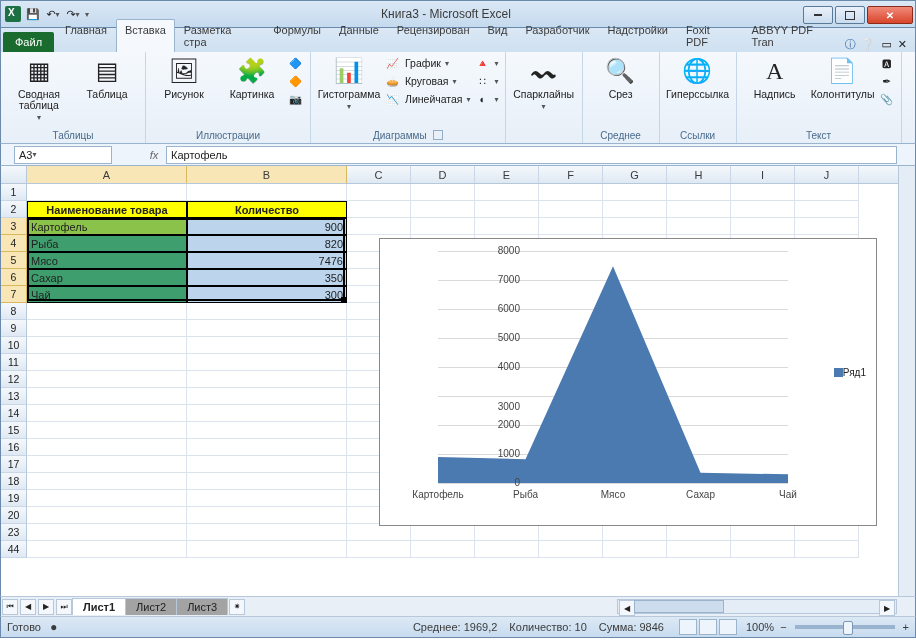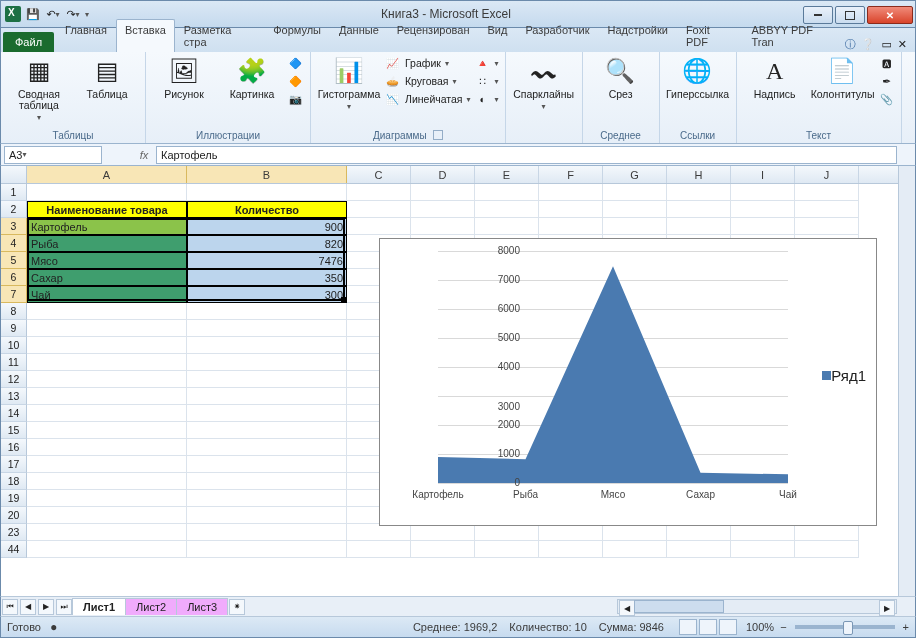--- a/index.html
+++ b/index.html
@@ -35,21 +35,21 @@
   .bigbtn .icn{width:32px;height:32px;display:flex;align-items:center;justify-content:center;font-size:24px;}
   .bigbtn .lbl{font-size:10.5px;line-height:11px;}
   .smallstack{display:flex;flex-direction:column;gap:2px;}
   .smallitem{display:flex;align-items:center;gap:4px;font-size:10.5px;white-space:nowrap;}
   .smallitem .sic{width:16px;height:16px;display:inline-flex;align-items:center;justify-content:center;}
   .grplabel{font-size:10px;color:#4a6a8a;text-align:center;padding:2px 0;display:flex;justify-content:center;gap:6px;}
   .grplabel .dlg{width:10px;height:10px;border:1px solid #94adc7;}
 
   
   .fxbar{height:22px;border-left:1px solid #6b8aab;border-right:1px solid #6b8aab;border-bottom:1px solid #9bb4ce;background:#eef4fb;display:flex;align-items:center;}
-  .namebox{width:98px;height:18px;background:#fff;border:1px solid #9bb4ce;margin-left:3px;display:flex;align-items:center;padding:0 4px;}
+  .namebox{width:98px;height:18px;background:#fff;border:1px solid #9bb4ce;margin-left:13px;display:flex;align-items:center;padding:0 4px;}
   .fxlabel{width:24px;text-align:center;font-style:italic;color:#666;}
   .fxinput{flex:1;height:18px;background:#fff;border:1px solid #9bb4ce;margin-right:18px;padding:0 4px;display:flex;align-items:center;}
 
   
   .gridwrap{position:relative;height:430px;border-left:1px solid #6b8aab;border-right:1px solid #6b8aab;background:#fff;overflow:hidden;}
   .colhdrs{display:flex;height:18px;background:linear-gradient(#f4f8fc,#dfe9f3);border-bottom:1px solid #b7c8da;margin-left:26px;}
   .colhdr{border-right:1px solid #c8d6e5;text-align:center;font-size:11px;color:#3b3b3b;line-height:18px;}
   .colhdr.sel{background:#f8e6b6;border-color:#d9b95e;}
   .rows{position:absolute;left:0;top:18px;}
   .row{display:flex;height:17px;}
@@ -62,27 +62,27 @@
   .sel-outline{position:absolute;border:2px solid #000;pointer-events:none;}
   .sel-outline::after{content:"";position:absolute;right:-3px;bottom:-3px;width:5px;height:5px;background:#000;}
 
   
   .chartobj{position:absolute;left:378px;top:72px;width:498px;height:288px;border:1px solid #888;background:#fff;}
   .plot{position:absolute;left:58px;top:12px;width:350px;height:232px;}
   .gridline{position:absolute;left:0;width:100%;border-top:1px solid #d9d9d9;}
   .ylab{position:absolute;right:356px;font-size:10px;color:#444;text-align:right;width:40px;}
   .xlab{position:absolute;top:250px;font-size:10px;color:#444;text-align:center;transform:translateX(-50%);}
   .areapath{position:absolute;left:0;top:0;}
-  .legend{position:absolute;right:10px;top:128px;font-size:15px;display:flex;align-items:center;}
+  .legend{position:absolute;right:10px;top:128px;font-size:10px;display:flex;align-items:center;}
   .legend .sw{width:9px;height:9px;background:#4a7ab0;}
 
   
   .sheettabs{height:20px;background:#e8eff7;border-left:1px solid #6b8aab;border-right:1px solid #6b8aab;border-top:1px solid #b7c8da;display:flex;align-items:center;}
   .navbtn{width:16px;height:16px;border:1px solid #b7c8da;margin:0 1px;display:flex;align-items:center;justify-content:center;font-size:8px;background:#f4f8fc;}
-  .stab{padding:2px 10px;font-size:11px;background:#f0abfc;border:1px solid #b7c8da;border-bottom:none;margin-left:-1px;}
+  .stab{padding:2px 10px;font-size:11px;background:#a3a3a3;border:1px solid #b7c8da;border-bottom:none;margin-left:-1px;}
   .stab.active{background:#fff;font-weight:bold;}
   .hsb{flex:1;display:flex;justify-content:flex-end;align-items:center;padding-right:18px;}
   .scrolltrack{width:280px;height:15px;background:#e4ecf5;border:1px solid #b7c8da;position:relative;}
   .scrollthumb{position:absolute;height:13px;background:#cdddee;border:1px solid #9bb4ce;}
 
   
   .statusbar{height:22px;background:linear-gradient(#dce9f5,#c7dbef);border:1px solid #6b8aab;border-top:1px solid #b7c8da;display:flex;align-items:center;padding:0 6px;font-size:11px;color:#3b3b3b;}
   .statusbar .sp{flex:1}
   .zoomslider{width:100px;height:4px;background:#9ab4cf;position:relative;margin:0 8px;}
   .zoomslider::after{content:"";position:absolute;left:48px;top:-4px;width:8px;height:12px;background:#eef4fb;border:1px solid #7a97b5;border-radius:2px;}

